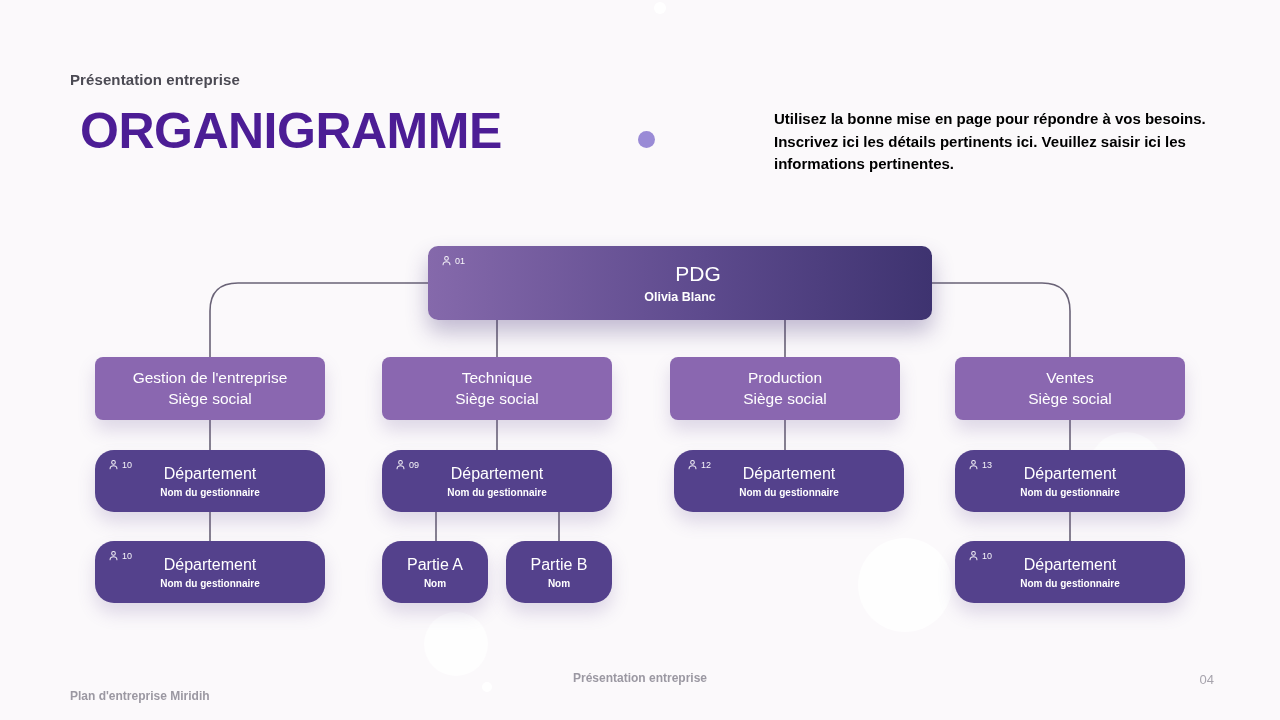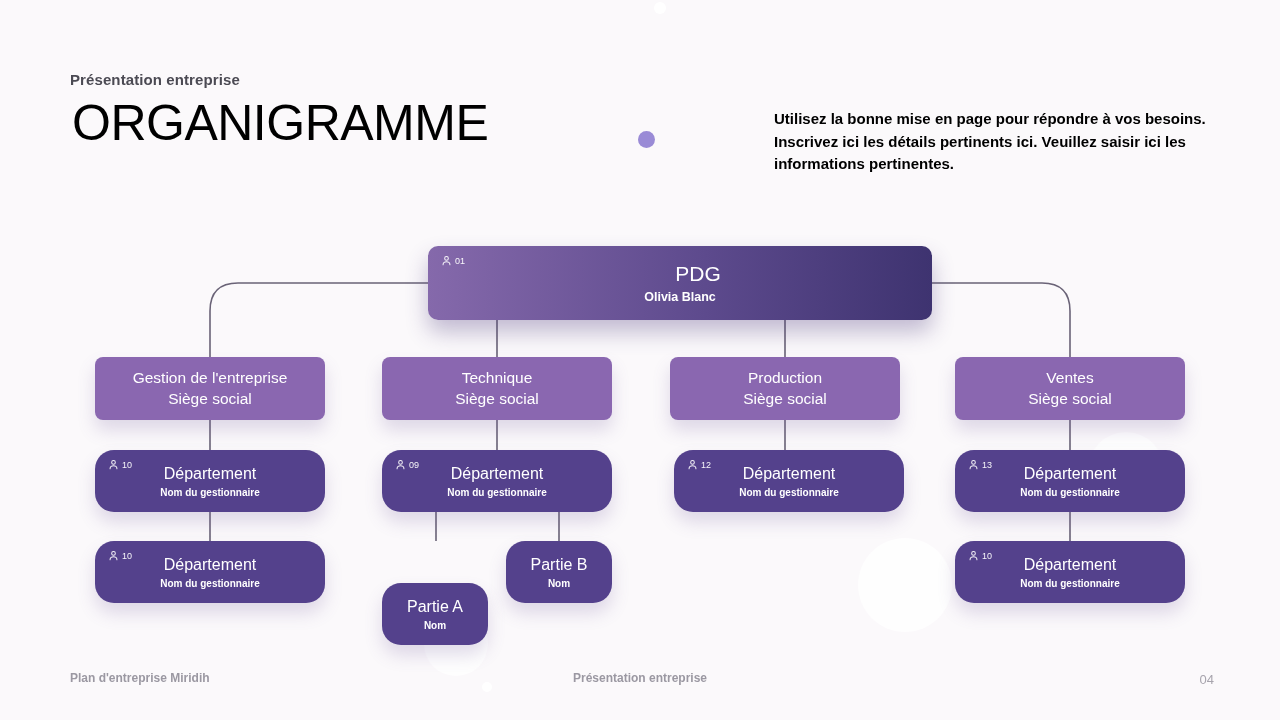--- a/index.html
+++ b/index.html
@@ -18,22 +18,22 @@
   .deco.d3{left:424px;top:612px;width:64px;height:64px;}
   .deco.d4{left:654px;top:2px;width:12px;height:12px;background:#fff;}
   .deco.d5{left:482px;top:682px;width:10px;height:10px;background:#fff;}
 
   
   .eyebrow{
     position:absolute;left:70px;top:71px;
     font-size:15px;font-weight:700;color:#4b4a53;letter-spacing:.1px;
   }
   .title{
-    position:absolute;left:68px;top:94px;margin:4px;
-    font-size:50px;font-weight:400;color:#000000;
+    position:absolute;left:68px;top:94px;margin:12px;
+    font-size:50px;font-weight:700;color:#4c1d95;
     letter-spacing:-.5px;line-height:1;
   }
   .accent-dot{
     position:absolute;left:638px;top:131px;width:17px;height:17px;border-radius:50%;
     background:#9a8bd6;
   }
   .description{
     position:absolute;left:770px;top:104px;width:438px;margin:4px;
     font-size:15px;font-weight:700;color:#000000;line-height:1.5;
   }
@@ -67,21 +67,21 @@
 
   .badge{
     position:absolute;top:9px;left:13px;
     display:flex;align-items:center;gap:3px;
     font-size:9px;font-weight:400;color:rgba(255,255,255,.95);
   }
   .badge svg{display:block;}
 
   
   .footer-left{
-    position:absolute;left:70px;top:671px;
+    position:absolute;left:70px;top:689px;
     font-size:12px;font-weight:700;color:#9b98a2;
   }
   .footer-center{
     position:absolute;left:0;right:0;top:671px;text-align:center;
     font-size:12px;font-weight:700;color:#9b98a2;
   }
   .page-number{
     position:absolute;right:66px;top:672px;
     font-size:13px;font-weight:400;color:#a7a4ad;
   }
@@ -197,21 +197,21 @@
       <div class="badge">
         <svg width="11" height="11" viewBox="0 0 24 24" fill="none" stroke="currentColor" stroke-width="2.2" stroke-linecap="round">
           <circle cx="12" cy="7.5" r="4"></circle>
             <path d="M4.5 21c0-4.2 3.8-6.3 7.5-6.3s7.5 2.1 7.5 6.3"></path>
         </svg>
         <span>10</span>
       </div>
       <div class="node-title">Département</div>
       <div class="node-sub">Nom du gestionnaire</div>
     </div>
-    <div class="node lvl34 small34" style="left:382px;top:541px;margin-top:42px;">
+    <div class="node lvl34 small34" style="left:382px;top:541px;">
       <div class="node-title">Partie A</div>
       <div class="node-sub">Nom</div>
     </div>
     <div class="node lvl34 small34" style="left:506px;top:541px;">
       <div class="node-title">Partie B</div>
       <div class="node-sub">Nom</div>
     </div>
     <div class="node lvl34" style="left:955px;top:541px;">
       <div class="badge">
         <svg width="11" height="11" viewBox="0 0 24 24" fill="none" stroke="currentColor" stroke-width="2.2" stroke-linecap="round">

